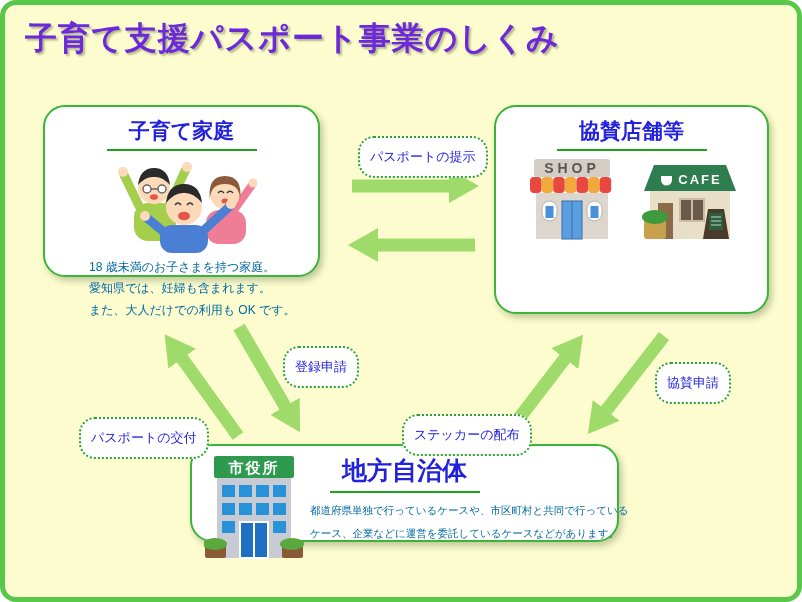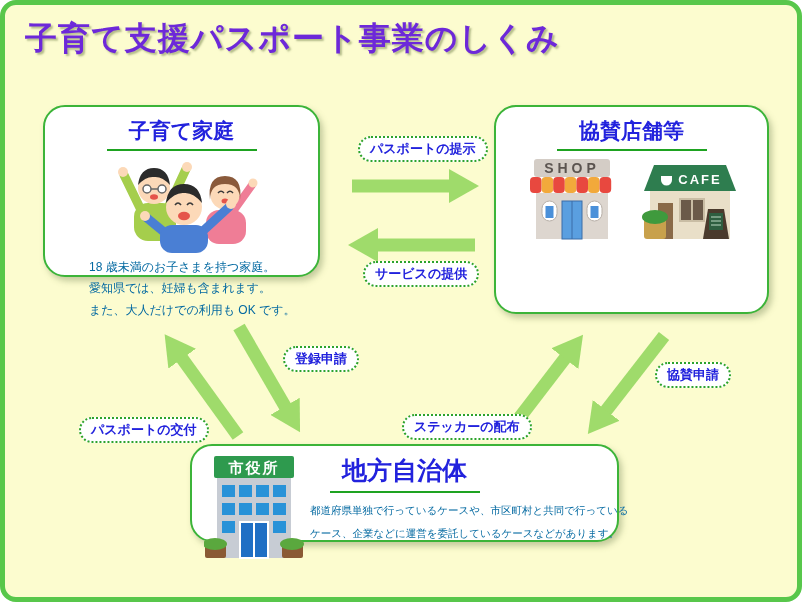--- a/index.html
+++ b/index.html
@@ -25,21 +25,21 @@
   .box-gov h2{font-size:25px;margin-top:8px;}
   .body-text{color:#0369a1;margin:0;}
   .body-text div{white-space:nowrap;}
   .box-family .body-text{margin:4px 10px 0 44px;font-size:12px;line-height:1.78;}
   .box-shops .body-text{margin:8px 8px 0 40px;font-size:10.5px;line-height:2.1;}
   .box-gov .body-text{margin:6px 10px 0 118px;font-size:10.5px;line-height:2.15;}
   .illu{display:block;margin:4px auto 0;}
   .gov-illu{position:absolute;left:12px;top:8px;}
   .pill{
     position:absolute;z-index:3;background:#ffffff;border:2px dotted #2da32b;border-radius:16px;
-    color:#2222dd;font-size:13px;font-weight:bold;padding:2px 10px;white-space:nowrap;
+    color:#2222dd;font-size:13px;font-weight:normal;padding:10px 10px;white-space:nowrap;
   }
   .pill-show{left:353px;top:131px;}
   .pill-service{left:358px;top:256px;}
   .pill-register{left:278px;top:341px;}
   .pill-issue{left:74px;top:412px;}
   .pill-sticker{left:397px;top:381px;margin-top:28px;}
   .pill-sponsor{left:650px;top:357px;}
 </style>
 </head>
 <body>
@@ -183,19 +183,18 @@
     </svg>
     <h2>地方自治体</h2>
     <div class="heading-rule"></div>
     <div class="body-text">
       <div>都道府県単独で行っているケースや、市区町村と共同で行っている</div>
       <div>ケース、企業などに運営を委託しているケースなどがあります。</div>
     </div>
   </section>
 
   <div class="pill pill-show">パスポートの提示</div>
-  <div class="pill pill-service">サービスの提供</div>
   <div class="pill pill-register">登録申請</div>
   <div class="pill pill-issue">パスポートの交付</div>
   <div class="pill pill-sticker">ステッカーの配布</div>
   <div class="pill pill-sponsor">協賛申請</div>
 
 </div>
 
 </body></html>

